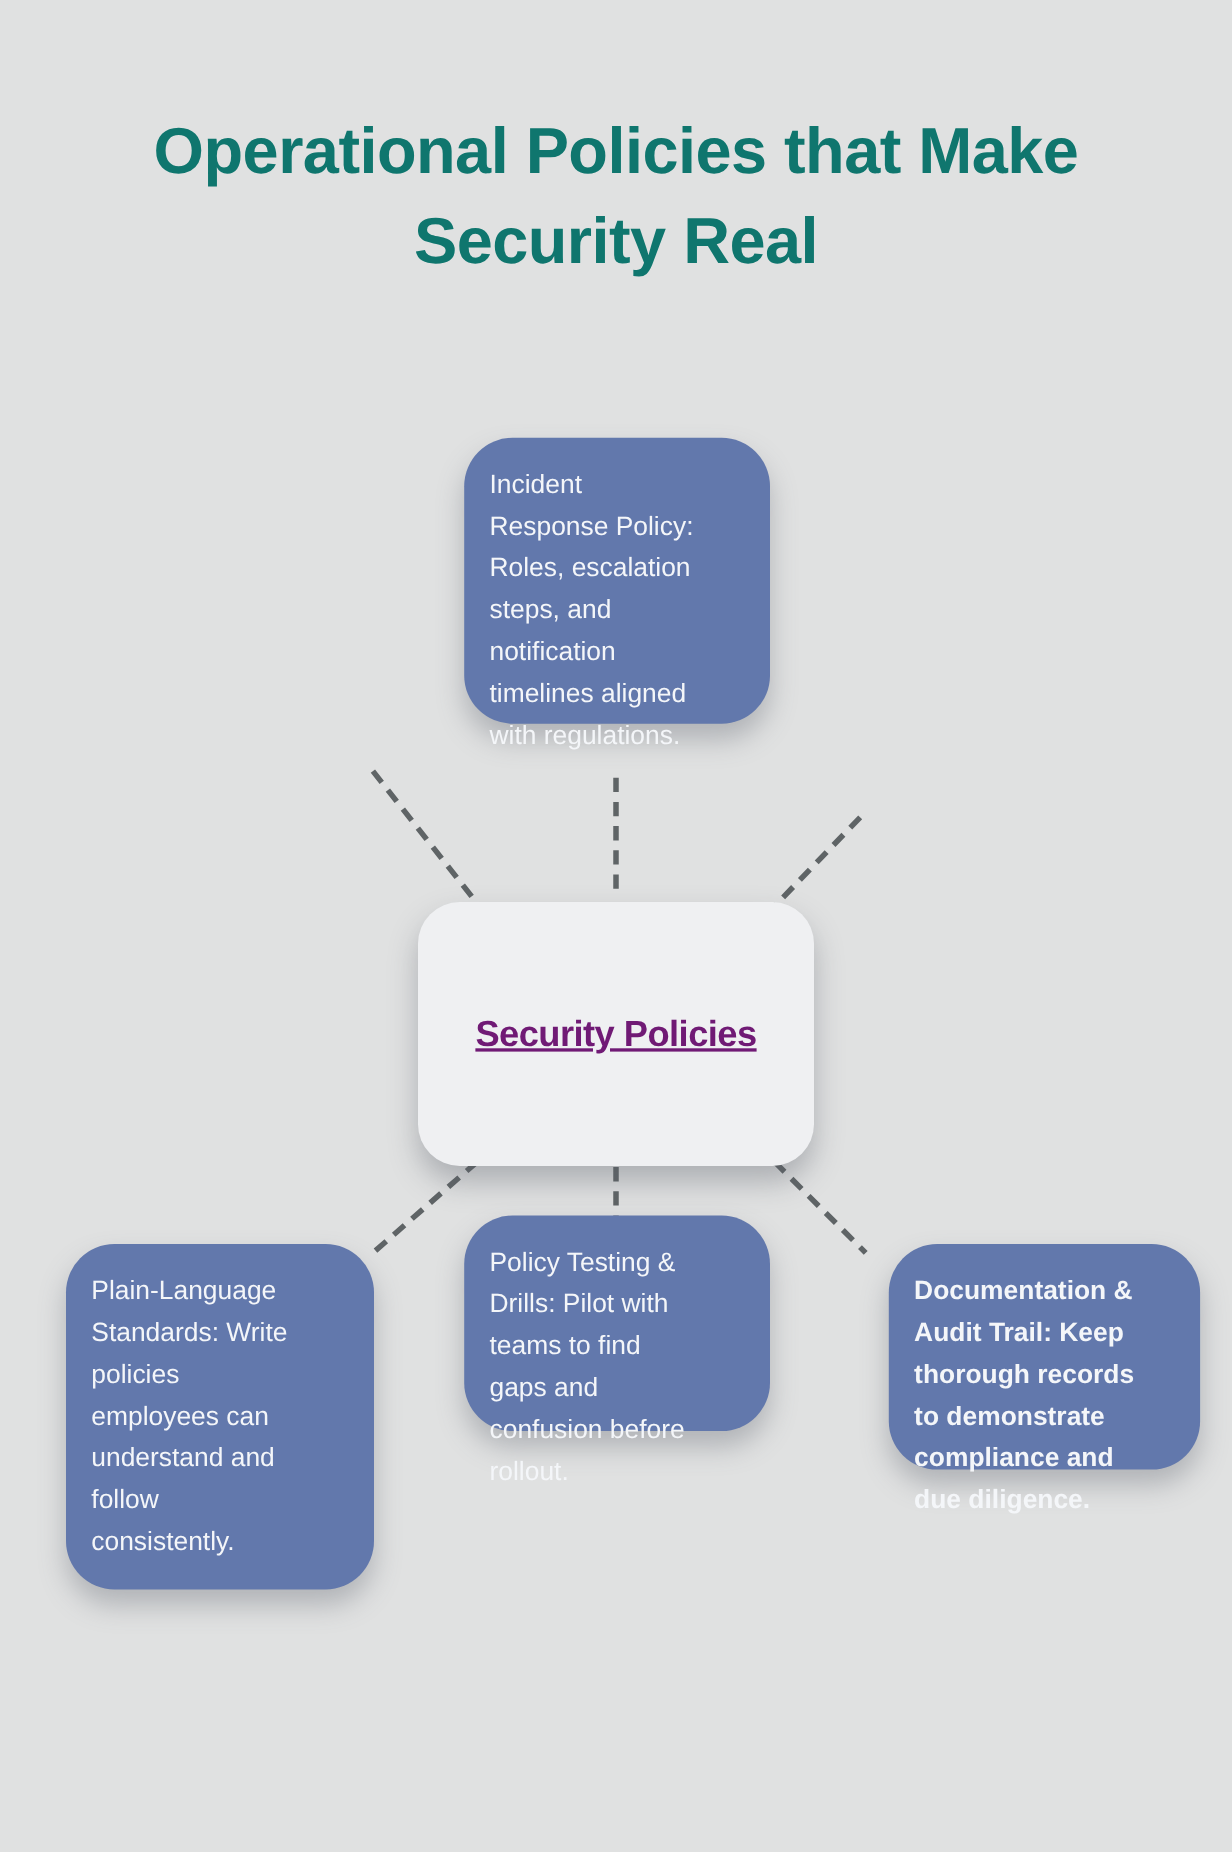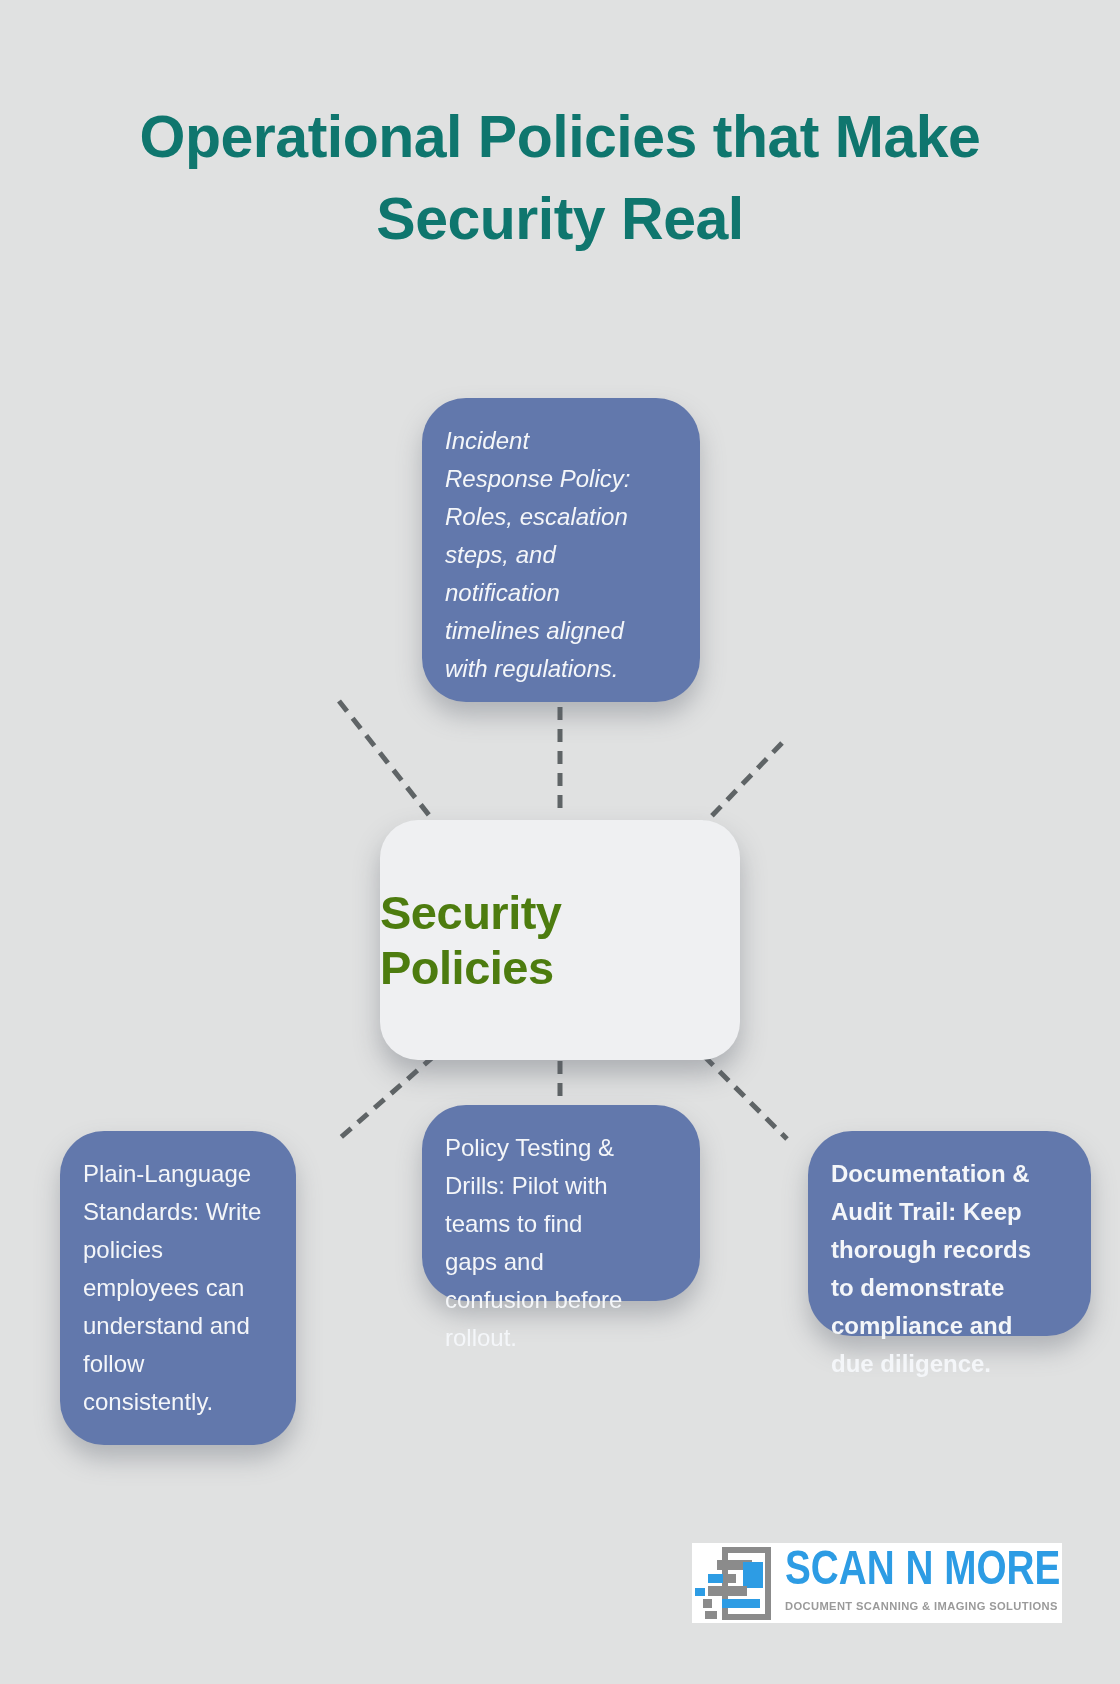--- a/index.html
+++ b/index.html
@@ -32,39 +32,40 @@
     border-radius: 44px;
     box-shadow: 0 14px 24px rgba(90,95,105,0.35);
     color: #f4f6f9;
     font-size: 24px;
     line-height: 38px;
     box-sizing: border-box;
     padding: 24px 14px 0 23px;
     white-space: pre-line;
   }
   .node-top-left     { left: 58px;  top: 398px;  width: 282px; height: 313px; }
-  .node-top-middle   { left: 422px; top: 398px;  width: 278px; height: 304px; font-style: italic; }
+  .node-top-middle   { left: 422px; top: 398px;  width: 278px; height: 260px; }
   .node-top-right    { left: 780px; top: 398px;  width: 283px; height: 345px; }
-  .node-bottom-left  { left: 60px;  top: 1131px; width: 236px; height: 314px; }
+  .node-bottom-left  { left: 60px;  top: 1131px; width: 280px; height: 314px; }
   .node-bottom-middle{ left: 422px; top: 1105px; width: 278px; height: 196px; }
   .node-bottom-right { left: 808px; top: 1131px; width: 283px; height: 205px; font-weight: bold; }
 
   .center-node {
     position: absolute;
     left: 380px; top: 820px; width: 360px; height: 240px;
     background: #eff0f2;
     border-radius: 38px;
     box-shadow: 0 14px 26px rgba(90,95,105,0.38);
     display: flex; align-items: center; justify-content: center;
   }
   .center-node-label {
-    font-size: 47px;
+    font-size: 33px;
     font-weight: bold;
-    color: #4d7c0f;
+    color: #701a75;
     letter-spacing: -0.5px;
+    text-decoration: underline;
   }
 
   .logo {
     position: absolute;
     left: 692px; top: 1543px; width: 370px; height: 80px;
     background: #ffffff;
   }
   .logo-icon { position: absolute; left: 0; top: 0; width: 92px; height: 80px; }
   .logo-page {
     position: absolute; left: 30px; top: 4px; width: 37px; height: 61px;
@@ -147,30 +148,14 @@
 confusion before
 rollout.</div>
 
   <div class="node node-bottom-right">Documentation &amp;
 Audit Trail: Keep
 thorough records
 to demonstrate
 compliance and
 due diligence.</div>
 
-  <div class="logo">
-    <div class="logo-icon">
-      <div class="logo-page"></div>
-      <div class="bar gray b1"></div>
-      <div class="bar blue b2"></div>
-      <div class="bar blue b3"></div>
-      <div class="bar gray b4"></div>
-      <div class="bar blue b5"></div>
-      <div class="bar gray b6"></div>
-      <div class="bar gray b7"></div>
-      <div class="bar blue b8"></div>
-      <div class="bar gray b9"></div>
-    </div>
-    <div class="logo-brand">SCAN N MORE</div>
-    <div class="logo-tagline">DOCUMENT SCANNING &amp; IMAGING SOLUTIONS</div>
-  </div>
 
 </div>
 
 </body></html>

